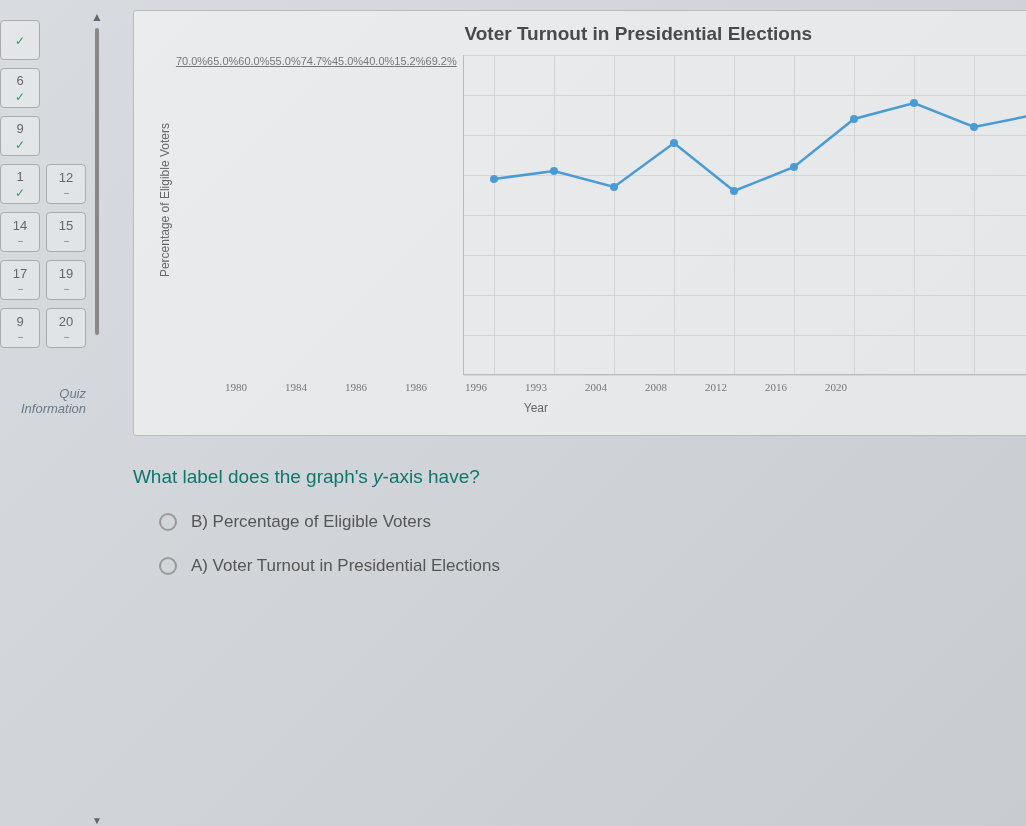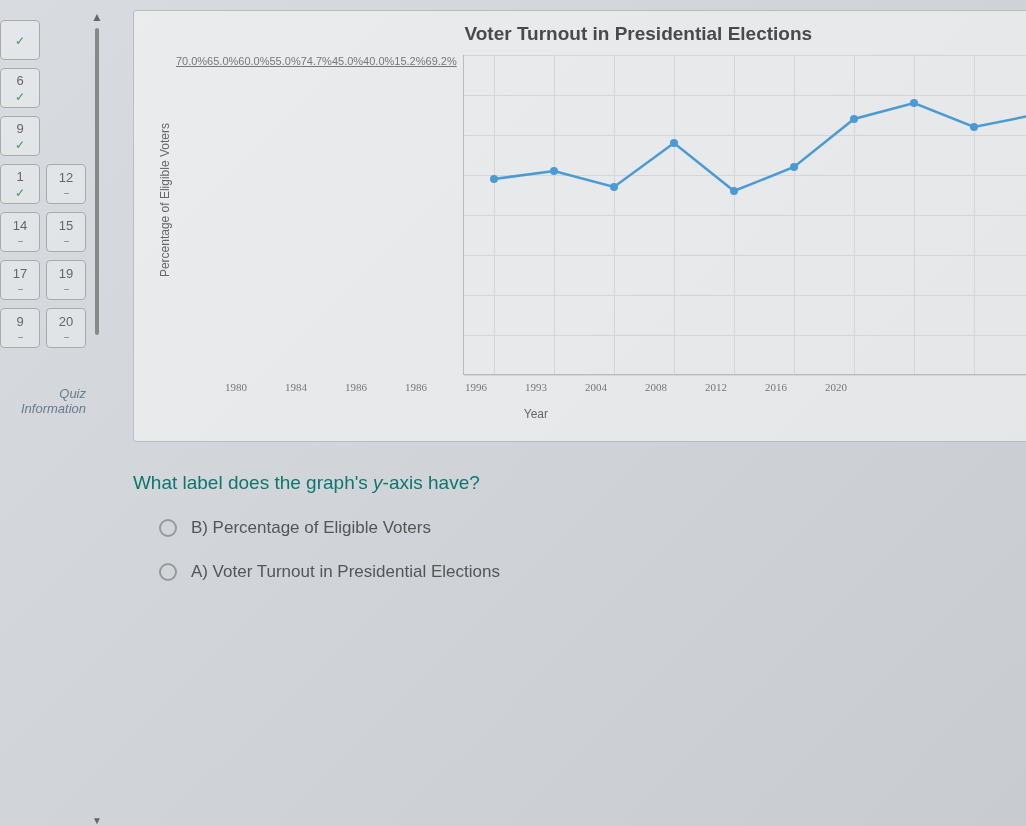--- a/index.html
+++ b/index.html
@@ -127,21 +127,21 @@
       width: 660px;
       font-size: 11px;
       color: #777;
       padding-top: 6px;
     }
     .xticks span { flex: 1; text-align: center; font-family: Liberation Serif, serif; }
     .xlabel {
       text-align: center;
       font-size: 12px;
       color: #666;
-      margin-top: 14px;
+      margin-top: 8px;
       margin-left: 52px;
       width: 660px;
     }
     svg.line-layer {
       position: absolute;
       top: 0; left: 0;
       width: 100%; height: 100%;
       overflow: visible;
     }
     .question {

